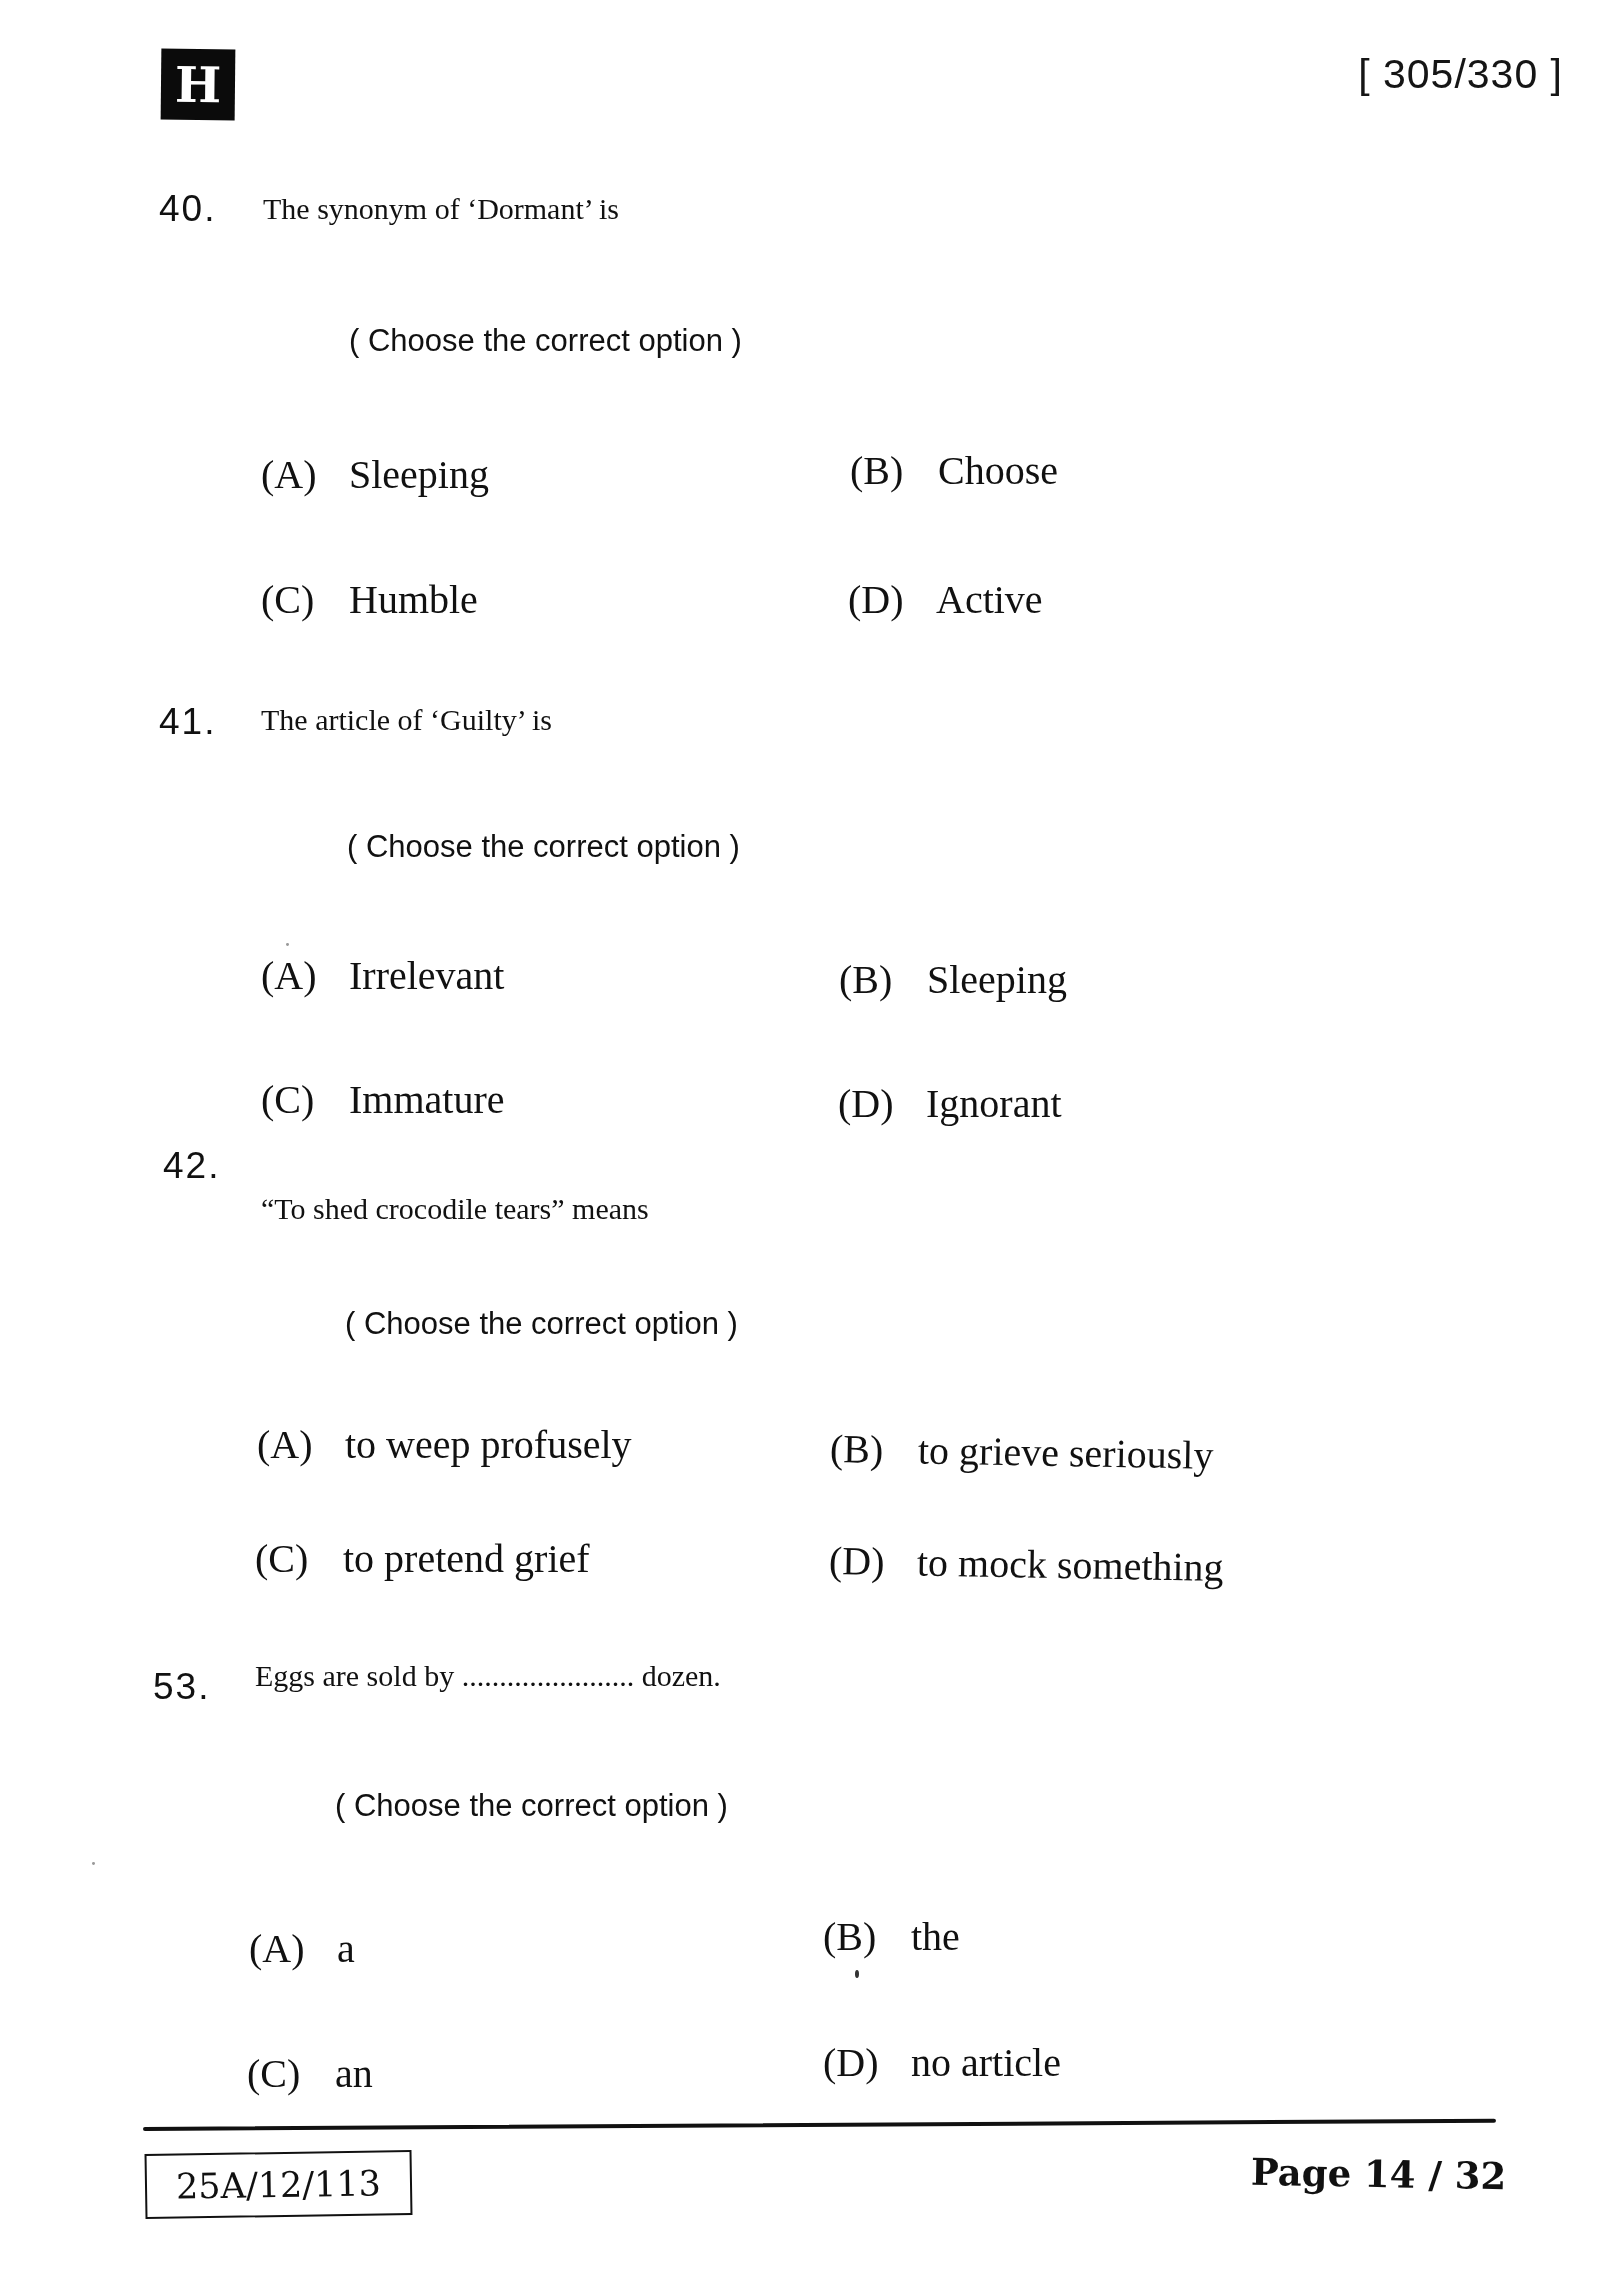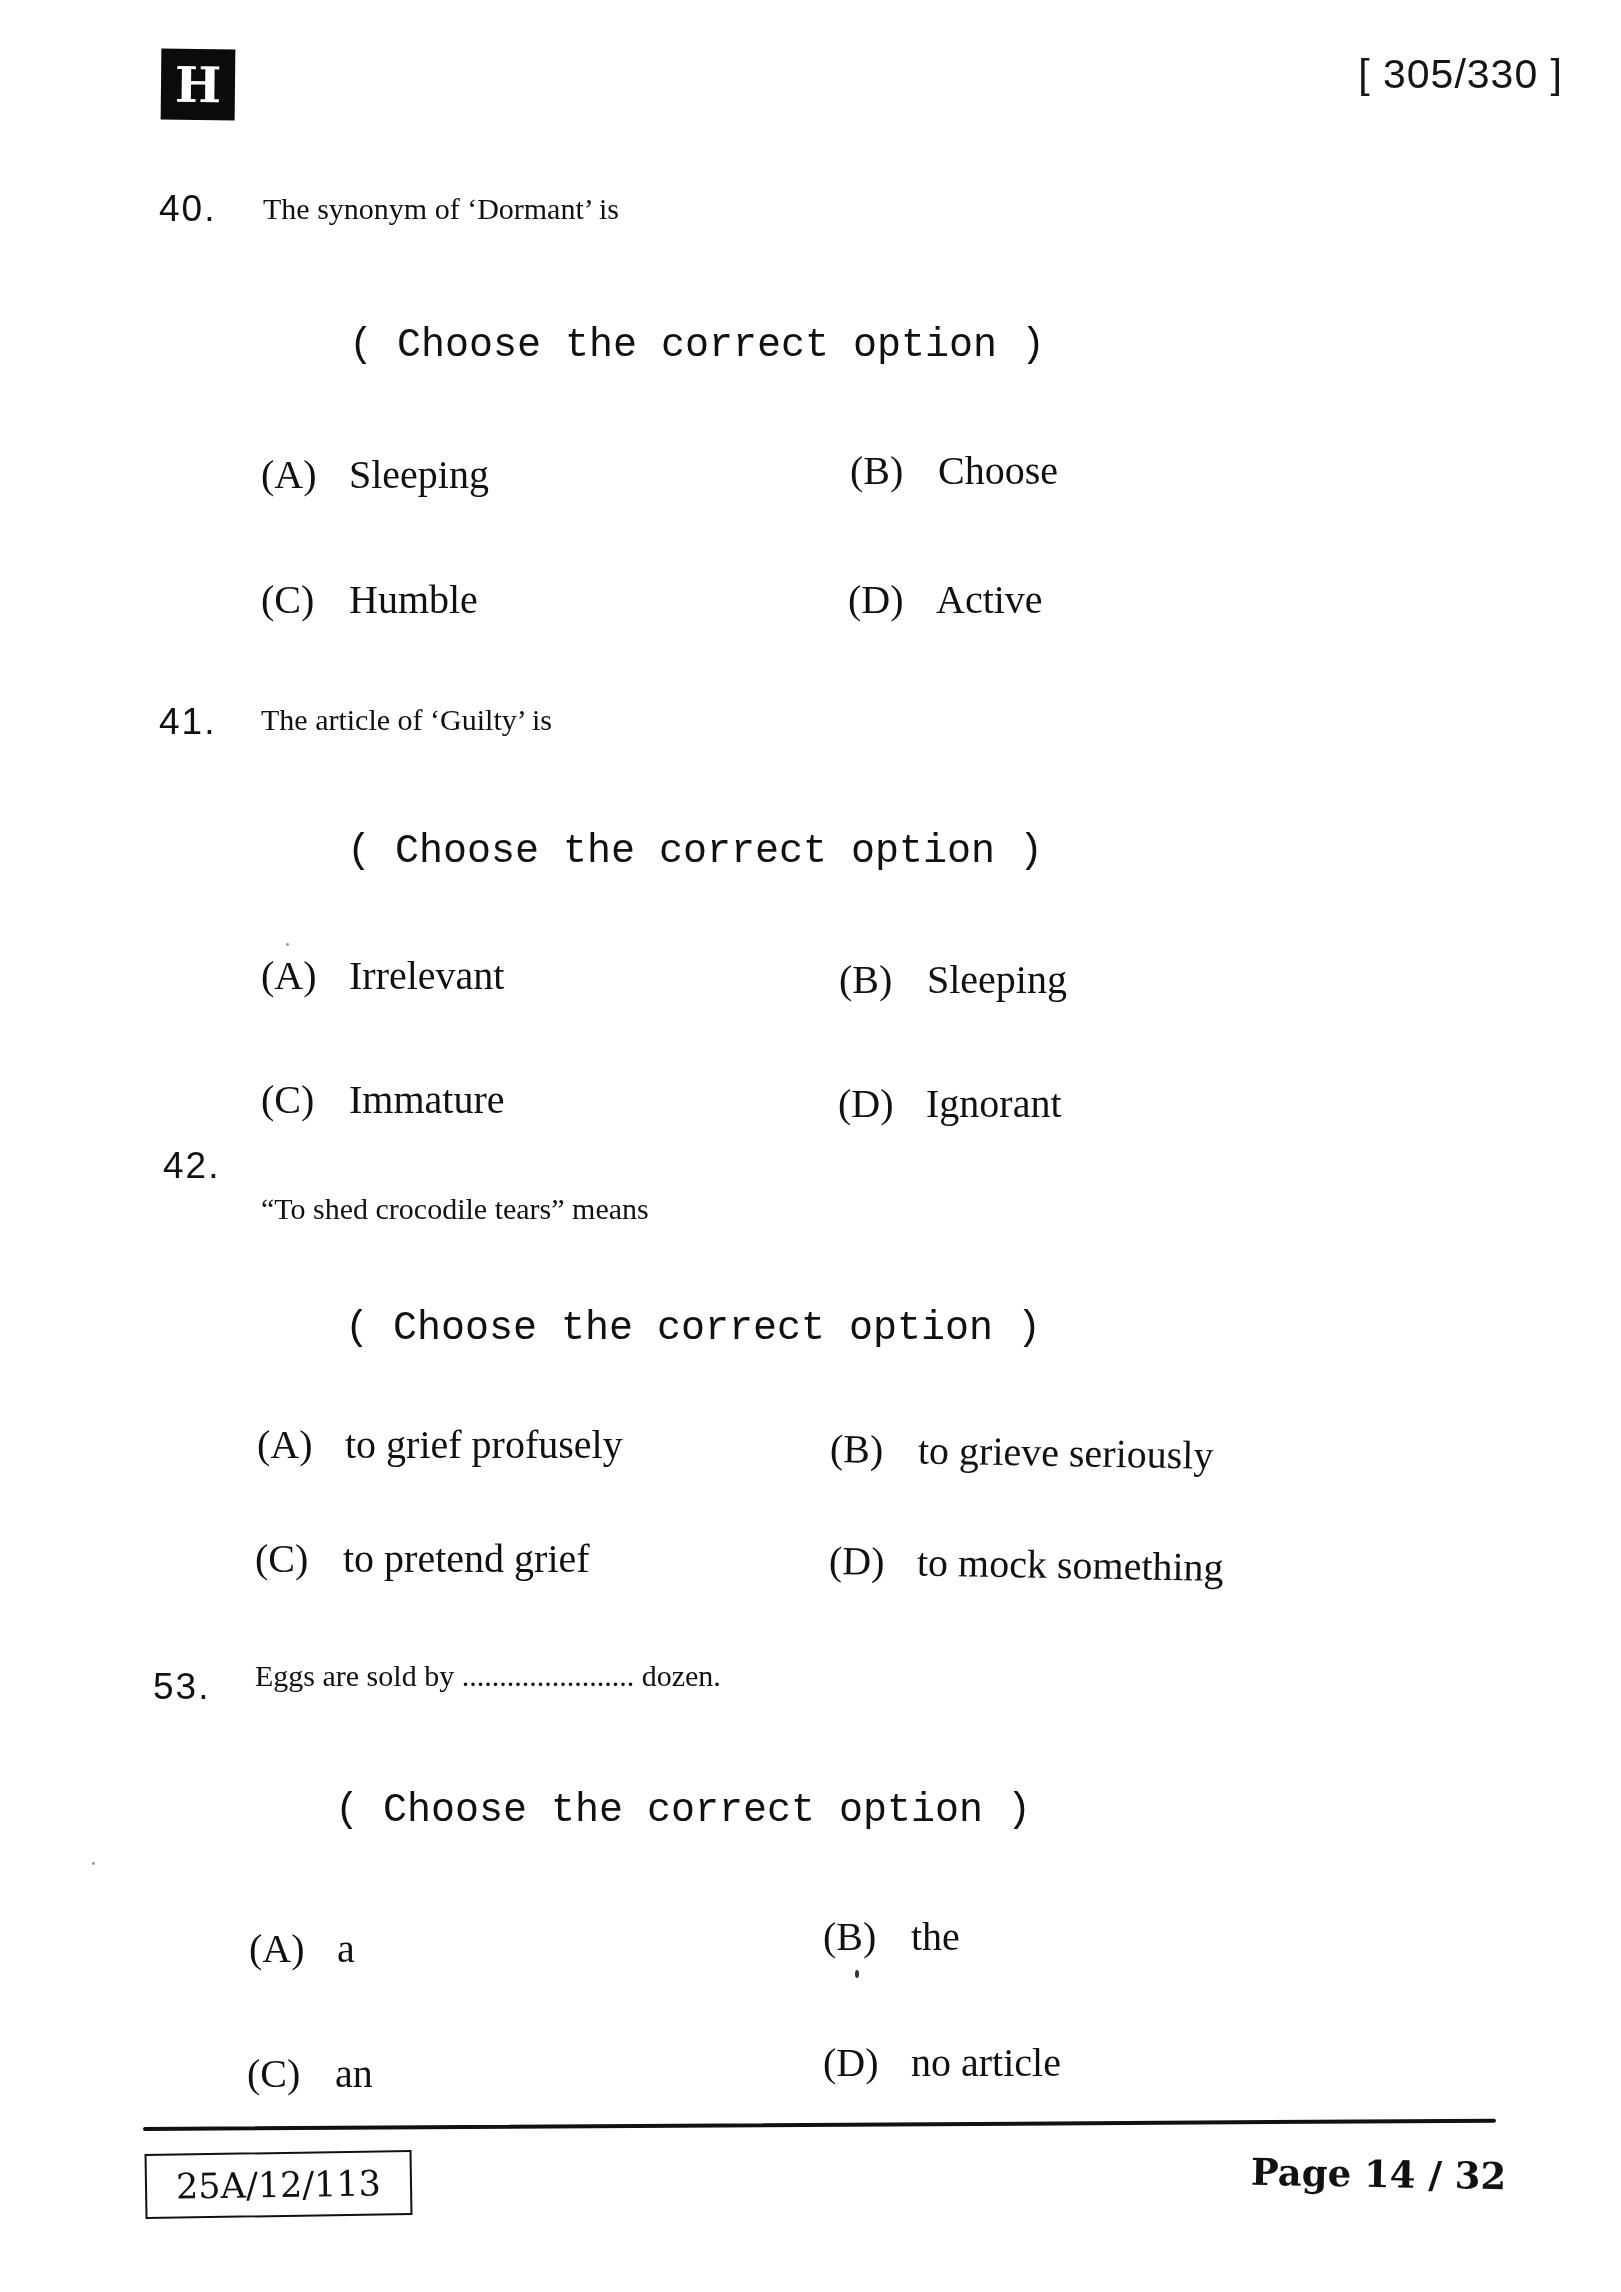--- a/index.html
+++ b/index.html
@@ -15,21 +15,21 @@
       font-family: "DejaVu Serif", serif; font-weight: bold; font-size: 49px;
       display: flex; align-items: center; justify-content: center;
       transform: rotate(0.6deg);
     }
     .paper-code {
       right: 58px; top: 51px; font-family: "Liberation Sans", sans-serif;
       font-size: 41px; letter-spacing: 1px; color: #151515;
     }
     .qnum { font-family: "Liberation Sans", sans-serif; font-size: 37px; letter-spacing: 2px; }
     .qtext { font-family: Liberation Serif, serif; font-size: 30px; }
-    .choose { font-family: Liberation Mono, monospace; font-size: 40px; }
+    .choose { font-family: Liberation Sans, sans-serif; font-size: 31px; }
     .opt { font-family: "Liberation Serif", serif; font-size: 40px; display: flex; align-items: baseline; }
     .opt .letter { display: inline-block; width: 88px; font-family: "Liberation Serif", serif; }
     .footer-line {
       left: 143px; top: 2127px; width: 1353px; height: 3.9px; background: #111;
       transform: rotate(-0.35deg); transform-origin: left center;
       border-radius: 2px;
     }
     .code-box {
       left: 145px; top: 2152px; width: 267px; height: 65px;
       border: 2.9px solid #111; box-sizing: border-box;
@@ -94,21 +94,21 @@
     <span>Ignorant</span>
   </div>
 </div>
 
 <div>
   <div class="abs qnum" style="left:163px; top:1145px;">42.</div>
   <div class="abs qtext" style="left:261px; top:1192px;">“To shed crocodile tears” means</div>
   <div class="abs choose" style="left:345px; top:1306px;">( Choose the correct option )</div>
   <div class="abs opt" style="left:257px; top:1421px;">
     <span class="letter">(A)</span>
-    <span>to grief profusely</span>
+    <span>to weep profusely</span>
   </div>
   <div class="abs opt" style="left:830px; top:1425px; transform:rotate(1deg); transform-origin:left center;">
     <span class="letter">(B)</span>
     <span>to grieve seriously</span>
   </div>
   <div class="abs opt" style="left:255px; top:1535px;">
     <span class="letter">(C)</span>
     <span>to pretend grief</span>
   </div>
   <div class="abs opt" style="left:829px; top:1537px; transform:rotate(1deg); transform-origin:left center;">

